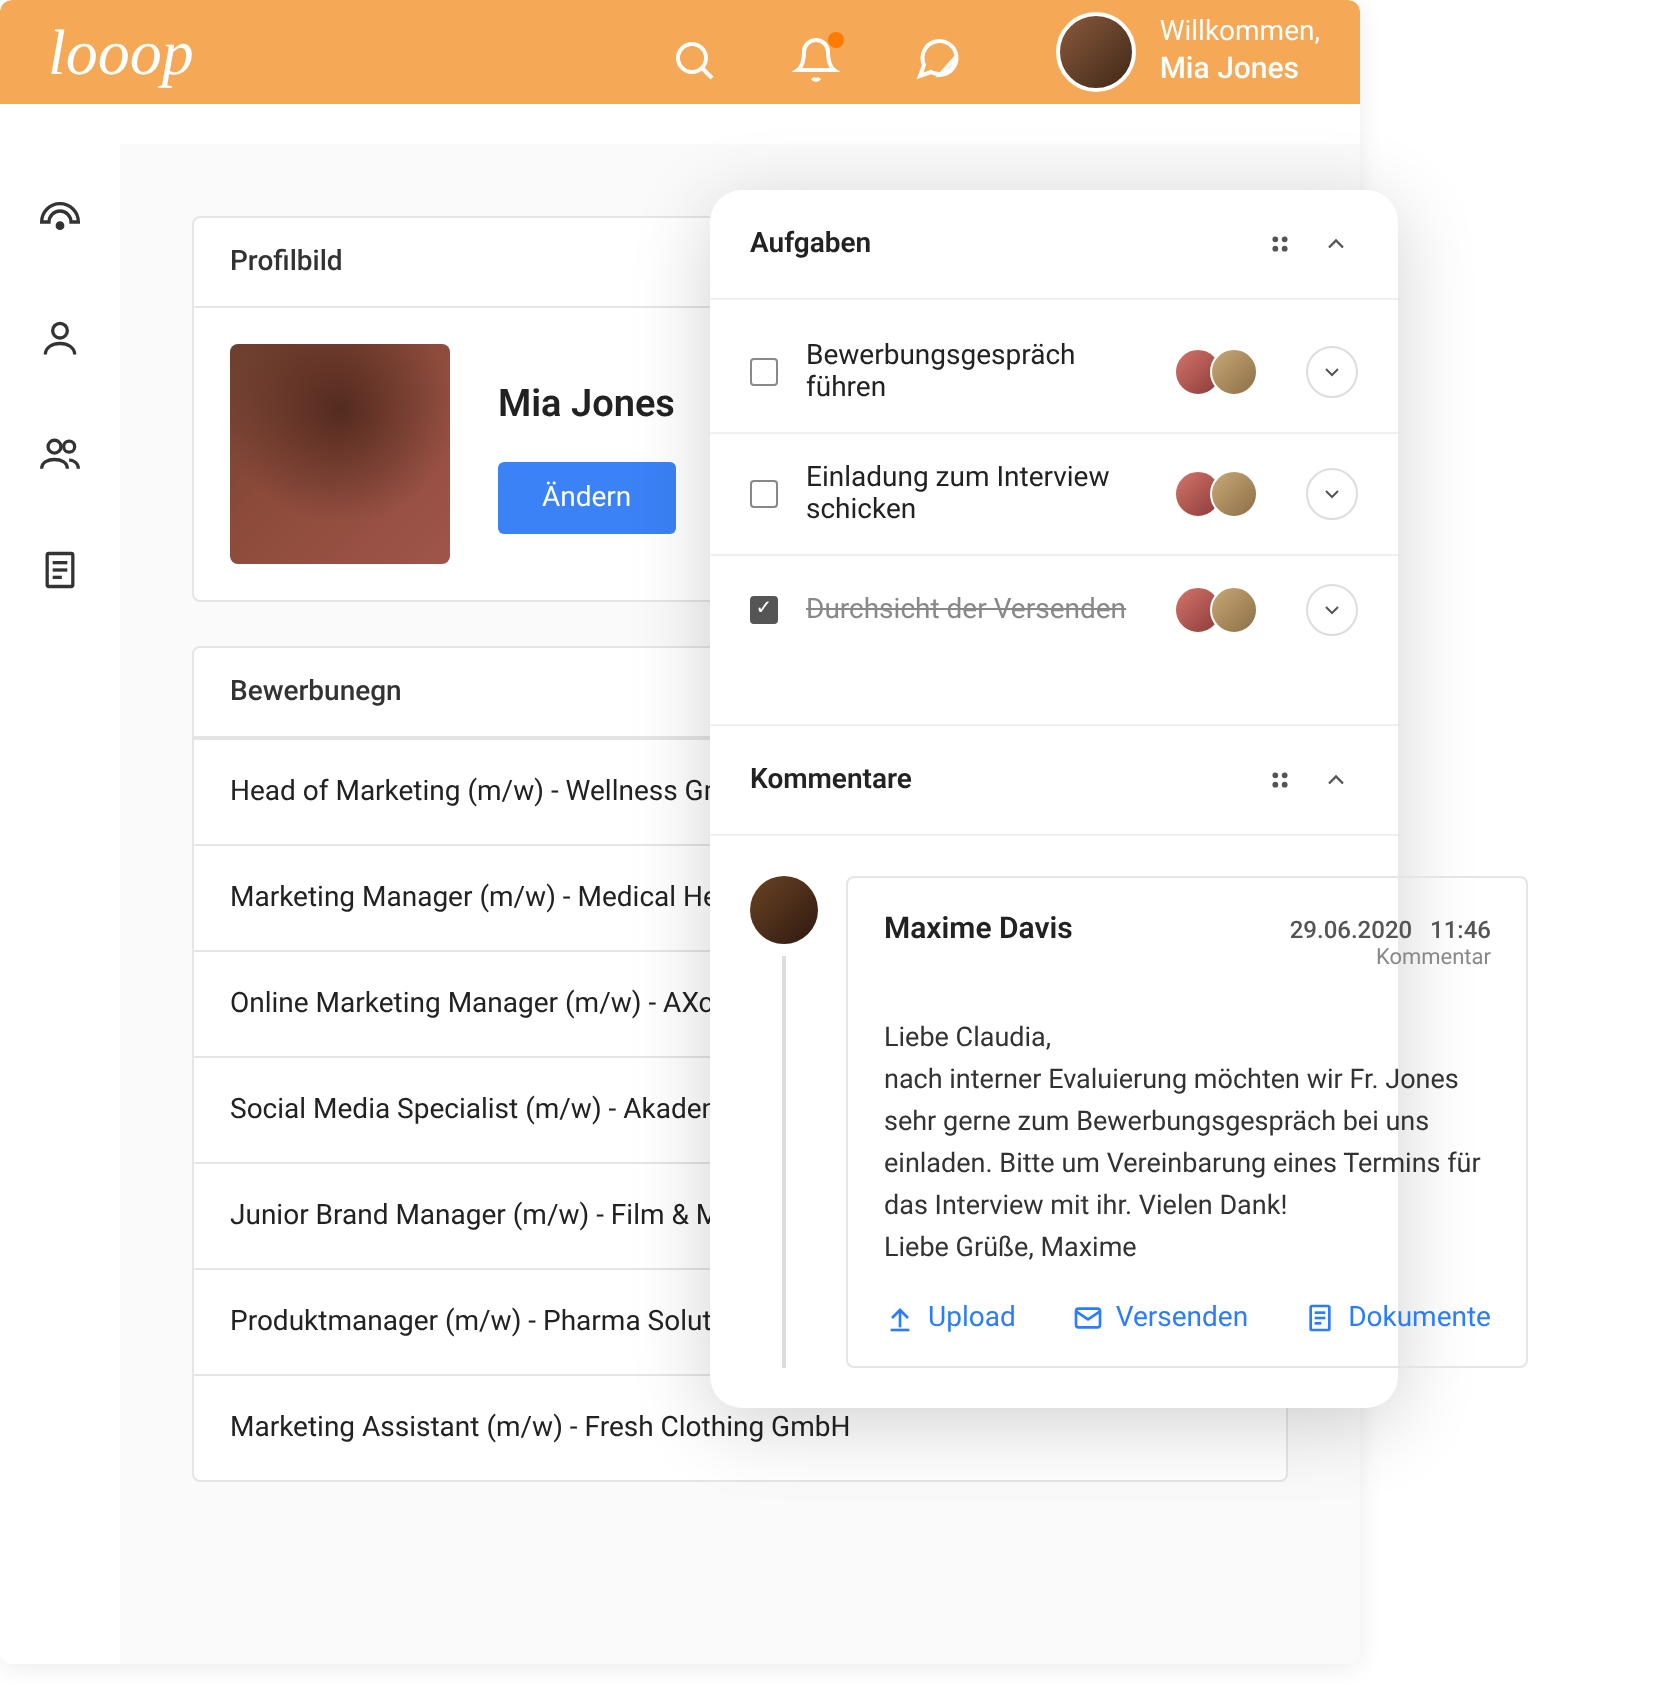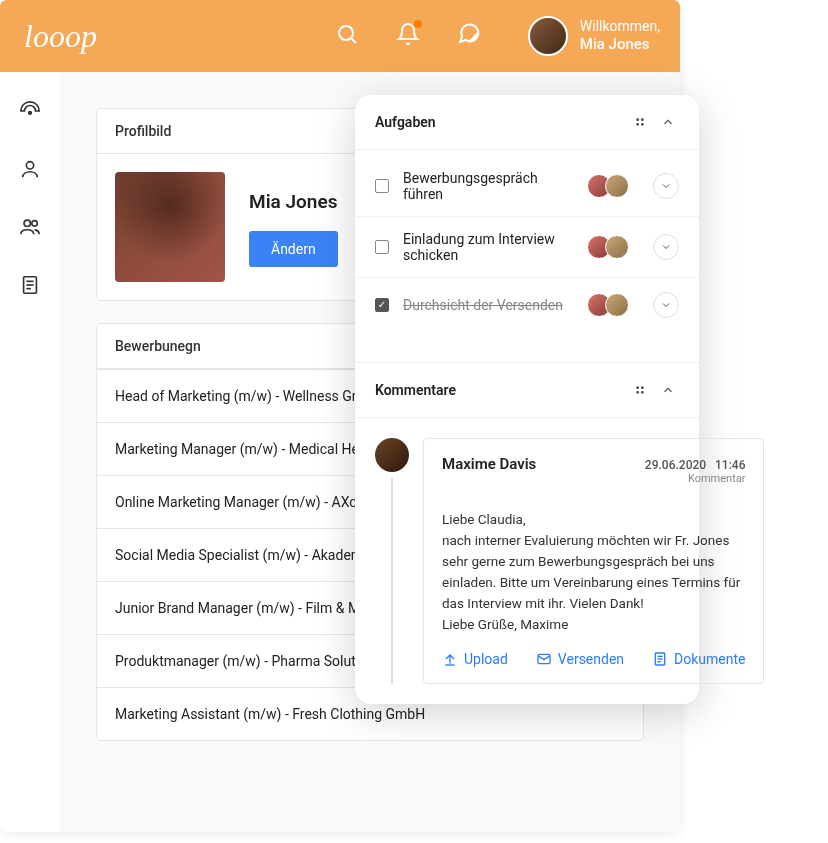--- a/index.html
+++ b/index.html
@@ -1,22 +1,22 @@
 <!DOCTYPE html>
 <html><head>
 <meta charset="utf-8">
 <style>
 * { box-sizing: border-box; margin: 0; padding: 0; font-family: -apple-system, BlinkMacSystemFont, "Segoe UI", Roboto, sans-serif; }
 body { background: #fff; width: 828px; height: 843px; position: relative; overflow: hidden; }
 
 
-.header { background: #f5a855; height: 72px; display: flex; align-items: center; padding: 0 20px 0 24px; border-radius: 6px 6px 0 0; width: 680px; }
+.header { background: #f5a855; height: 52px; display: flex; align-items: center; padding: 0 20px 0 24px; border-radius: 6px 6px 0 0; width: 680px; }
 .logo { color: #fff; font-size: 32px; font-weight: 400; font-style: italic; font-family: cursive; }
 .header-spacer { flex: 1; }
-.header-icons { display: flex; align-items: center; gap: 37px; }
+.header-icons { display: flex; align-items: flex-end; gap: 37px; }
 .header-icon { color: #fff; cursor: pointer; position: relative; }
 .header-icon svg { width: 24px; height: 24px; stroke: #fff; fill: none; stroke-width: 2; }
 .notif-dot { position: absolute; top: -2px; right: -2px; width: 8px; height: 8px; background: #ff7a00; border-radius: 50%; }
 .avatar-wrap { display: flex; align-items: center; gap: 12px; margin-left: 10px; }
 .avatar { width: 40px; height: 40px; border-radius: 50%; border: 2px solid #fff; background: linear-gradient(135deg,#8b5a3c,#3d2817); }
 .welcome { color: #fff; font-size: 14px; line-height: 1.3; }
 .welcome-name { font-weight: 500; font-size: 15px; }
 
 
 .sidebar { position: absolute; left: 0; top: 72px; width: 60px; background: #fff; padding-top: 28px; display: flex; flex-direction: column; align-items: center; gap: 32px; }

